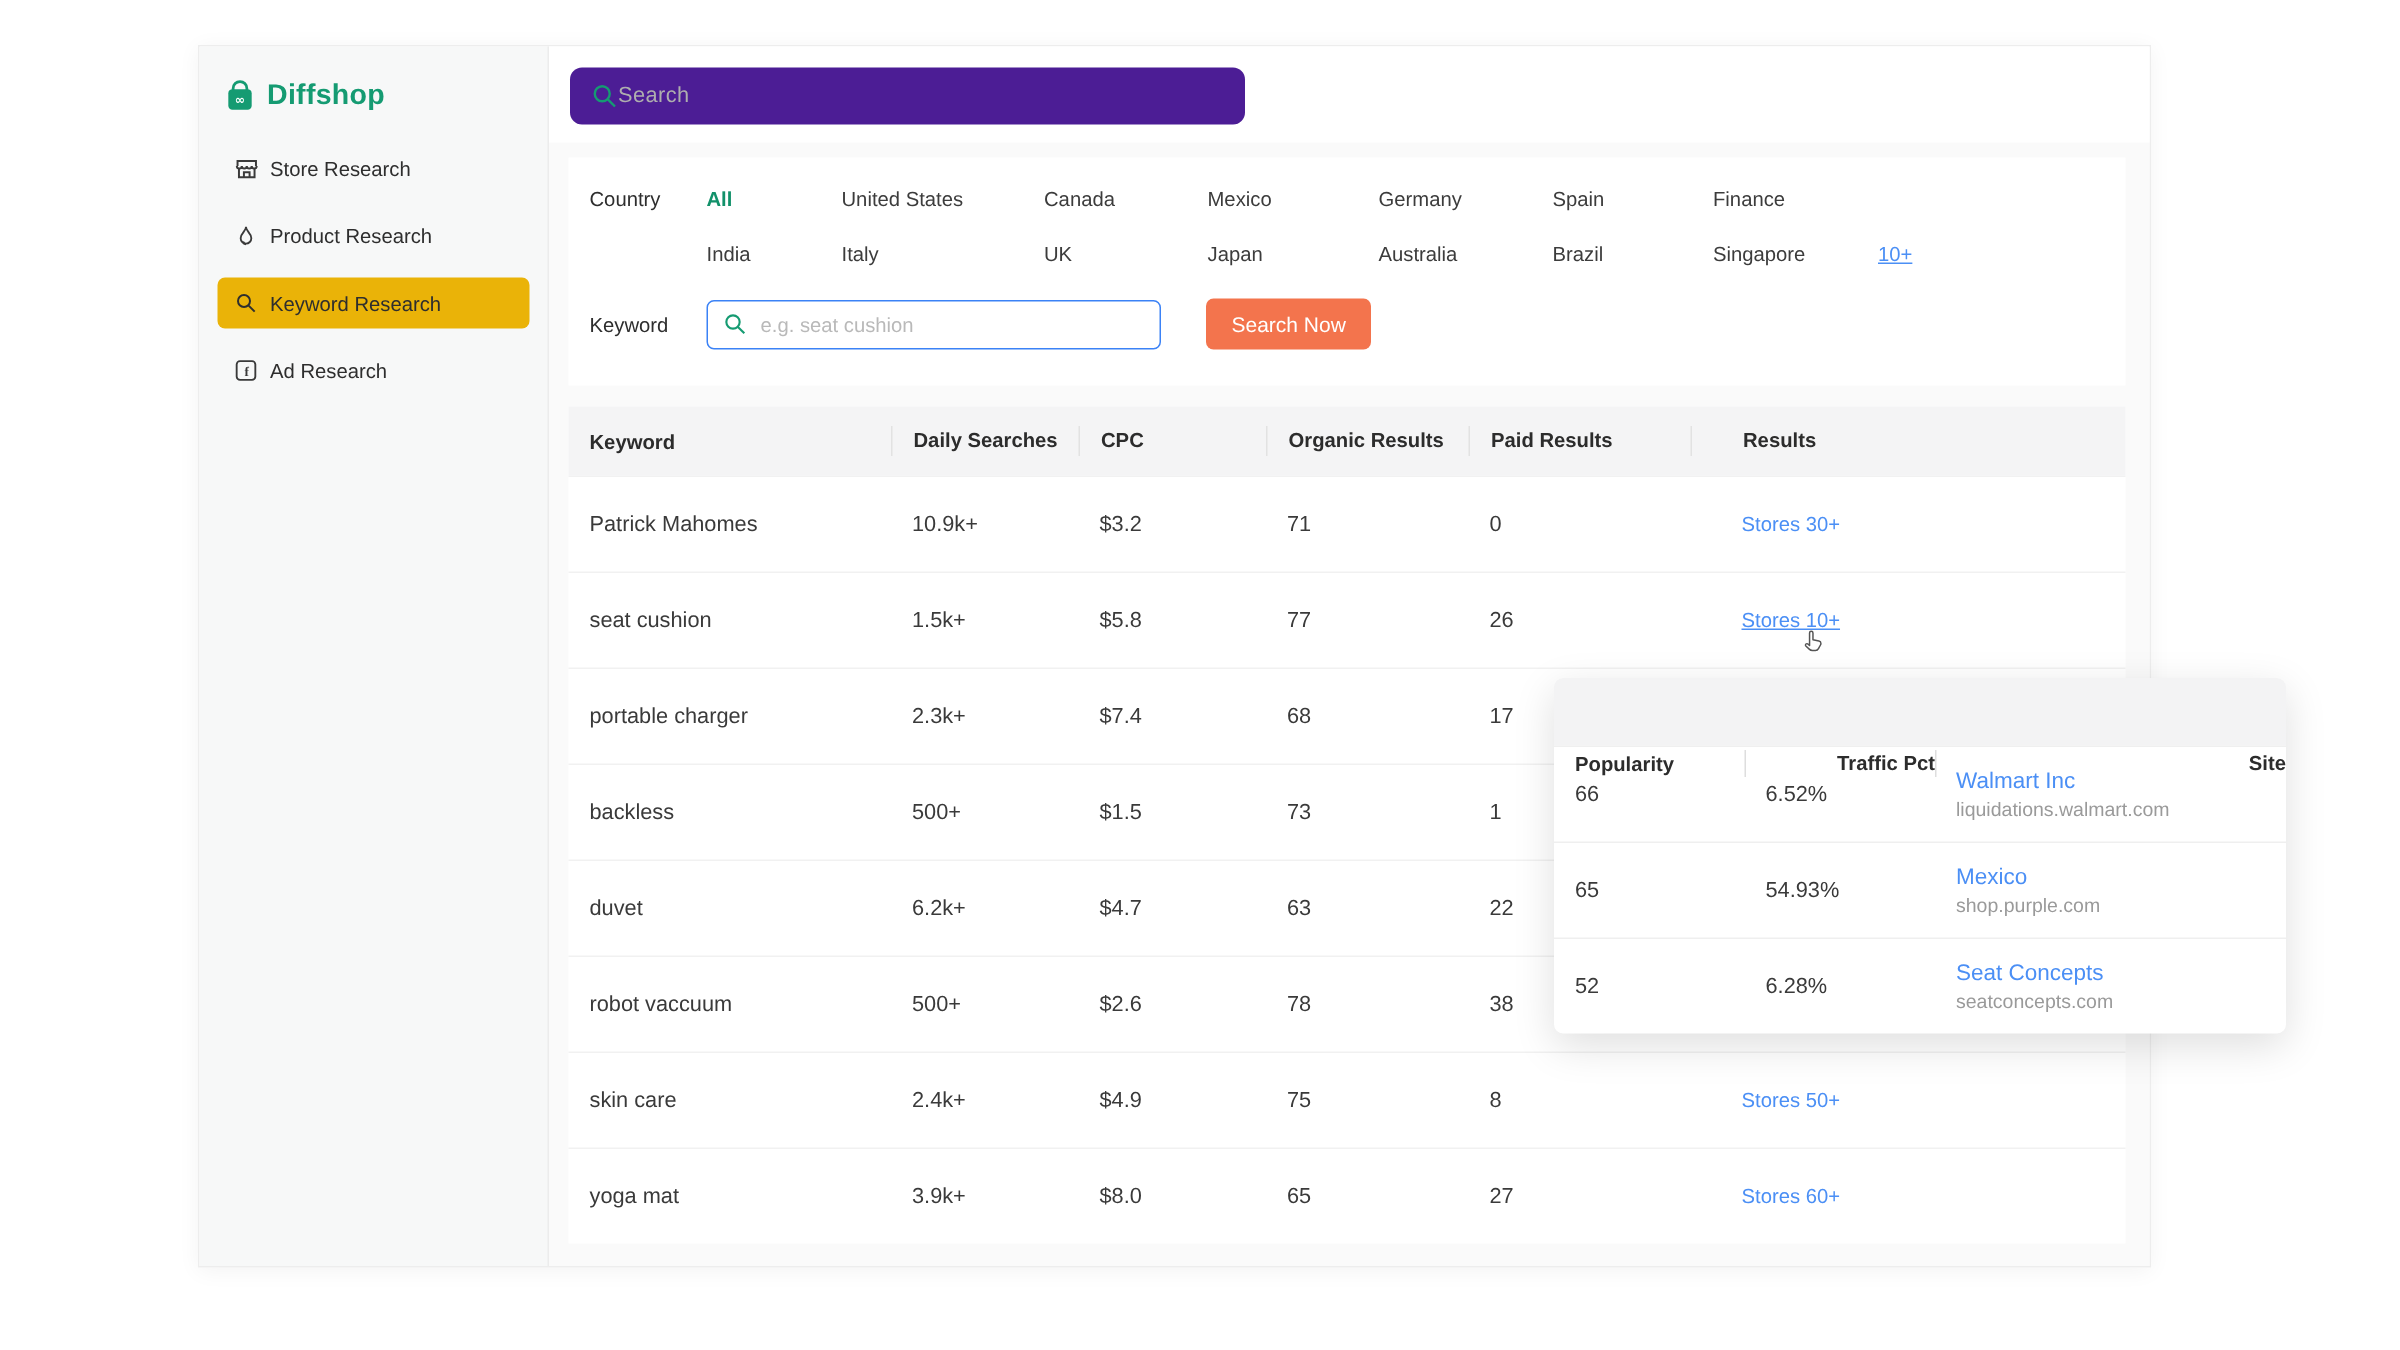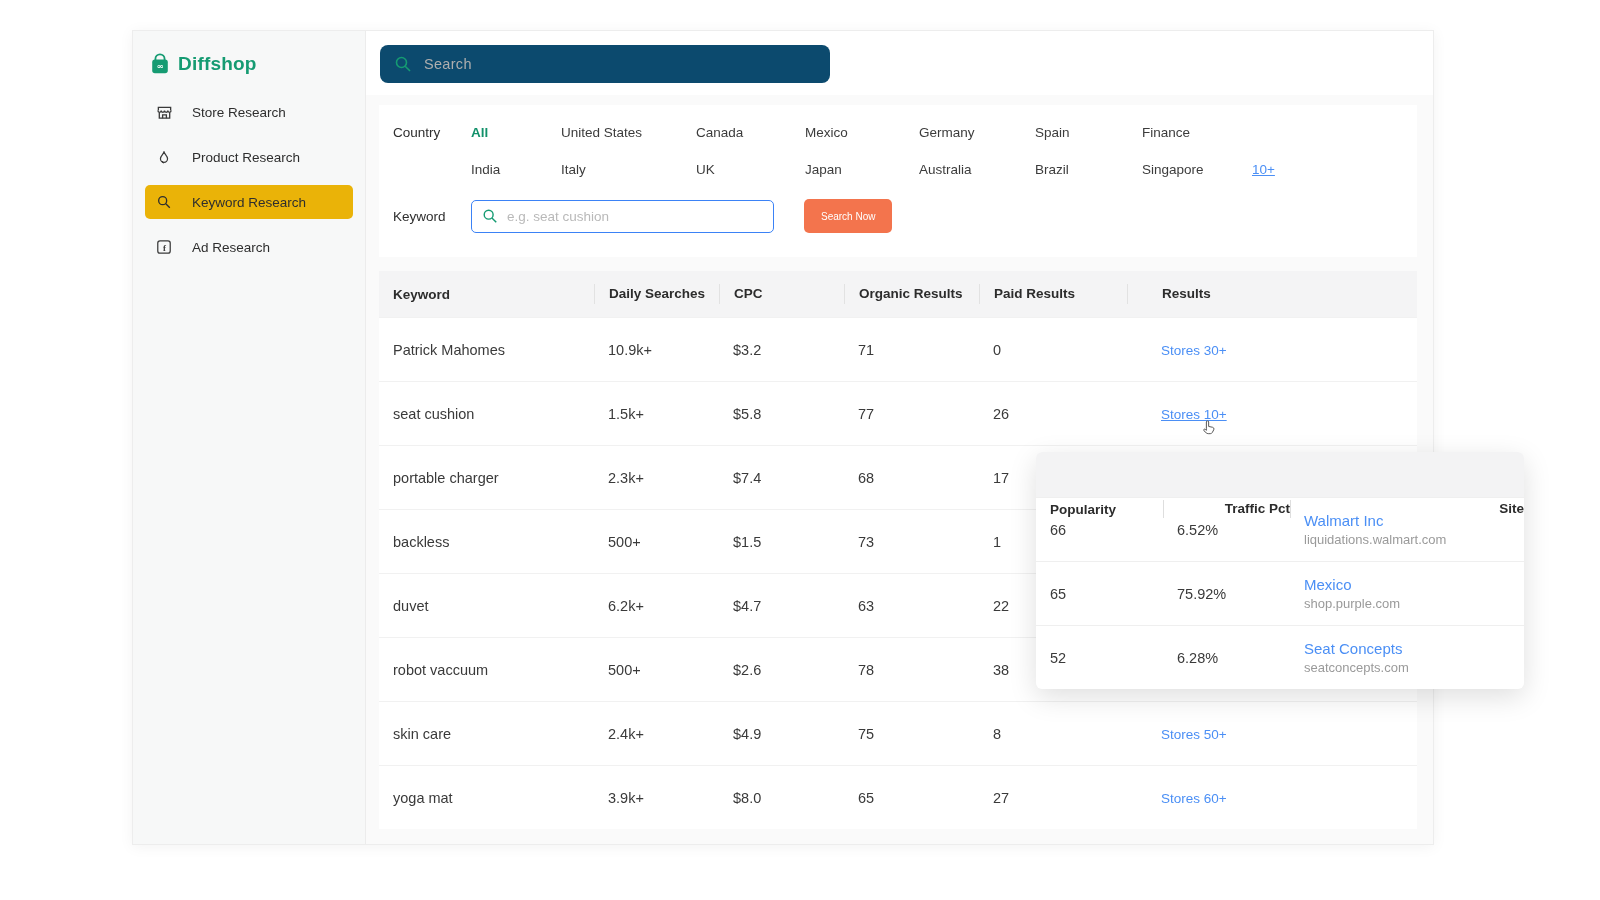--- a/index.html
+++ b/index.html
@@ -8,45 +8,45 @@
 
   .app-card { position:absolute; left:132px; top:30px; width:1302px; height:815px;
     background:#fff; border:1px solid #ededed; box-shadow:0 2px 14px rgba(0,0,0,.05); }
 
   
   .sidebar { position:absolute; left:0; top:0; bottom:0; width:233px;
     background:#f7f8f8; border-right:1px solid #ececec; padding:16px 12px; }
   .logo-row { display:flex; align-items:center; gap:7px; padding:6px 4px 20px 4px; }
   .logo-badge { width:22px; height:22px; }
   .logo-text { font-size:19px; font-weight:700; color:#159b72; letter-spacing:.2px; }
-  .nav-item { display:flex; align-items:center; gap:19px; height:34px; padding:0 10px;
+  .nav-item { display:flex; align-items:center; gap:7px; height:34px; padding:0 10px;
     border-radius:5px; margin-bottom:11px; font-size:13.5px; color:#2e2e2e; cursor:pointer; }
   .nav-item .nav-icon { width:18px; height:18px; display:flex; align-items:center; justify-content:center; }
   .nav-item.active { background:#eab308; }
 
   
   .content { position:absolute; left:233px; top:0; right:0; bottom:0; background:#fafafa; }
   .topbar { height:64px; background:#fff; padding:14px 0 0 14px; }
-  .global-search { width:450px; height:38px; background:#0c4a6e; border-radius:8px;
-    display:flex; align-items:center; gap:12px; padding:0 14px; }
+  .global-search { width:450px; height:38px; background:#4c1d95; border-radius:8px;
+    display:flex; align-items:center; padding:0 14px; }
   .global-search .ph { color:#aeaeae; font-size:14.5px; letter-spacing:.3px; }
 
   .filter-card { margin:10px 16px 0 13px; background:#fff; padding:20px 0 24px 14px; }
   .country-grid { display:grid; grid-template-columns:78px 90px 135px 109px 114px 116px 107px 110px 80px; row-gap:22px; align-items:center; font-size:13.5px; }
   .filter-label { color:#2e2e2e; }
   .country-item { color:#3c3c3c; cursor:pointer; }
   .country-item.active { color:#12916a; font-weight:700; }
   .country-item.more { color:#4b8ff5;text-decoration:underline; }
   .keyword-row { display:flex; align-items:center; margin-top:22px; }
   .keyword-label { width:78px; font-size:13.5px; color:#2e2e2e; }
   .keyword-input { width:303px; height:33px; border:1px solid #3b82f6; border-radius:5px;
     display:flex; align-items:center; gap:9px; padding:0 10px; background:#fff; }
   .keyword-input .ph { color:#b9b9b9; font-size:13.5px; }
   .search-now-btn { margin-left:30px; height:34px; padding:0 17px; background:#f3744d; color:#fff;
-    border:none; border-radius:5px; font-size:10px; font-family:inherit; cursor:pointer; }
+    border:none; border-radius:5px; font-size:14px; font-family:inherit; cursor:pointer; }
 
   
   .table-card { margin:14px 16px 0 13px; background:#fff; }
   .t-grid { display:grid; grid-template-columns:215px 125px 125px 135px 148px 1fr; align-items:center; }
   .t-head { height:46px; background:#f4f4f5; font-size:13.5px; font-weight:600; color:#2c2c2c; }
   .t-head > div { padding-left:14px; }
   .t-head > div + div { border-left:1px solid #e2e2e2; height:20px; line-height:20px; }
   .t-head .res-col, .t-row .res-col { padding-left:34px; }
   .t-row { height:64px; font-size:14.5px; color:#3a3a3a; border-top:1px solid #f1f1f1; }
   .t-row:first-of-type { border-top:none; }
@@ -260,21 +260,21 @@
   <div class="p-grid p-row">
     <div>66</div>
     <div>6.52%</div>
     <div class="site-cell">
       <div class="site-link">Walmart Inc</div>
       <div class="site-domain">liquidations.walmart.com</div>
     </div>
   </div>
   <div class="p-grid p-row">
     <div>65</div>
-    <div>75.92%</div>
+    <div>54.93%</div>
     <div class="site-cell">
       <div class="site-link">Mexico</div>
       <div class="site-domain">shop.purple.com</div>
     </div>
   </div>
   <div class="p-grid p-row">
     <div>52</div>
     <div>6.28%</div>
     <div class="site-cell">
       <div class="site-link">Seat Concepts</div>

